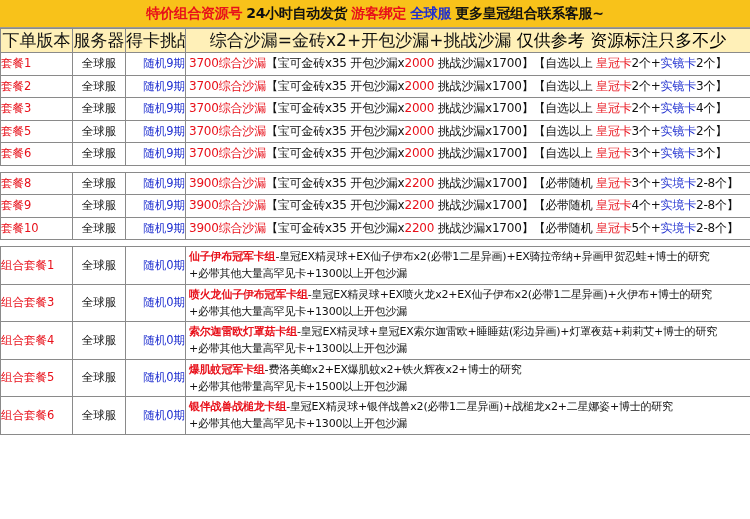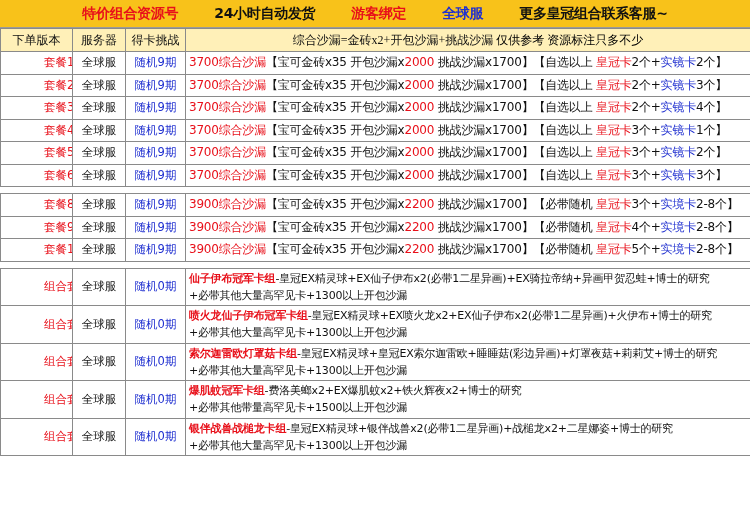--- a/index.html
+++ b/index.html
@@ -1,28 +1,28 @@
 <!DOCTYPE html>
 <html><head>
 <meta charset="utf-8">
 <style>
   html, body { margin:0; padding:0; background:#ffffff; }
   body { width:750px; height:519px; overflow:hidden; font-family:"DejaVu Sans", "Liberation Sans", sans-serif; }
   .sheet { width:750px; position:relative; }
-  .title-bar { height:27px; background:#f8c21a; border-bottom:1px solid #9a9a9a; display:flex; align-items:center; justify-content:center; font-size:14px; font-weight:bold; white-space:nowrap; letter-spacing:-0.3px;gap:32px; }
+  .title-bar { height:27px; background:#f8c21a; border-bottom:1px solid #9a9a9a; display:flex; align-items:center; justify-content:center; font-size:14px; font-weight:bold; white-space:nowrap; letter-spacing:-0.3px; }
   .title-bar span { margin:0 2px; }
   .c-red { color:#e8101a; }
   .c-blue { color:#2030d0; }
   .c-black { color:#111; }
   table { border-collapse:collapse; width:750px; table-layout:fixed; }
   td, th { border:1px solid #8a8a8a; padding:0; font-size:11.5px; white-space:nowrap; overflow:hidden; }
-  th { background:#fff0b8; font-weight:normal; height:22px; color:#111; font-size:12px;font-family:Liberation Serif, serif; }
-  td.c1 { color:#e8101a; text-align:left;padding-left:43px; }
+  th { background:#fff0b8; font-weight:normal; height:22px; color:#111; font-size:17px; }
+  td.c1 { color:#e8101a; text-align:left; }
   td.c2 { color:#111; text-align:center; }
-  td.c3 { color:#2030d0; text-align:center; }
+  td.c3 { color:#2030d0; text-align:right; }
   td.c4 { padding-left:3px; color:#111; font-size:12px; letter-spacing:-0.2px; }
   tr.std td { height:21.5px; }
   tr.gap td { height:6px; background:#ffffff; border-left:none; border-right:none; }
   tr.combo td { height:36.5px; }
   td.c4.combo-desc { line-height:17px; white-space:normal; font-size:11px; }
   .hl-red { color:#e8101a; }
   .hl-blue { color:#2030d0; }
   .combo-name { color:#e8101a; font-weight:bold; }
   .hdr-note { color:#000000; }
 </style>
@@ -64,26 +64,20 @@
           <td class="c1">套餐2</td>
           <td class="c2">全球服</td>
           <td class="c3">随机9期</td>
           <td class="c4"><span class="hl-red">3700综合沙漏</span><span>【宝可金砖x35 开包沙漏x</span><span class="hl-red">2000</span><span> 挑战沙漏x1700】【自选以上 </span><span class="hl-red">皇冠卡</span><span>2个+</span><span class="hl-blue">实镜卡</span><span>3个】</span></td>
         </tr>
         <tr class="std">
           <td class="c1">套餐3</td>
           <td class="c2">全球服</td>
           <td class="c3">随机9期</td>
           <td class="c4"><span class="hl-red">3700综合沙漏</span><span>【宝可金砖x35 开包沙漏x</span><span class="hl-red">2000</span><span> 挑战沙漏x1700】【自选以上 </span><span class="hl-red">皇冠卡</span><span>2个+</span><span class="hl-blue">实镜卡</span><span>4个】</span></td>
-        </tr>
-        <tr class="std">
-          <td class="c1">套餐4</td>
-          <td class="c2">全球服</td>
-          <td class="c3">随机9期</td>
-          <td class="c4"><span class="hl-red">3700综合沙漏</span><span>【宝可金砖x35 开包沙漏x</span><span class="hl-red">2000</span><span> 挑战沙漏x1700】【自选以上 </span><span class="hl-red">皇冠卡</span><span>3个+</span><span class="hl-blue">实镜卡</span><span>1个】</span></td>
         </tr>
         <tr class="std">
           <td class="c1">套餐5</td>
           <td class="c2">全球服</td>
           <td class="c3">随机9期</td>
           <td class="c4"><span class="hl-red">3700综合沙漏</span><span>【宝可金砖x35 开包沙漏x</span><span class="hl-red">2000</span><span> 挑战沙漏x1700】【自选以上 </span><span class="hl-red">皇冠卡</span><span>3个+</span><span class="hl-blue">实镜卡</span><span>2个】</span></td>
         </tr>
         <tr class="std">
           <td class="c1">套餐6</td>
           <td class="c2">全球服</td>

